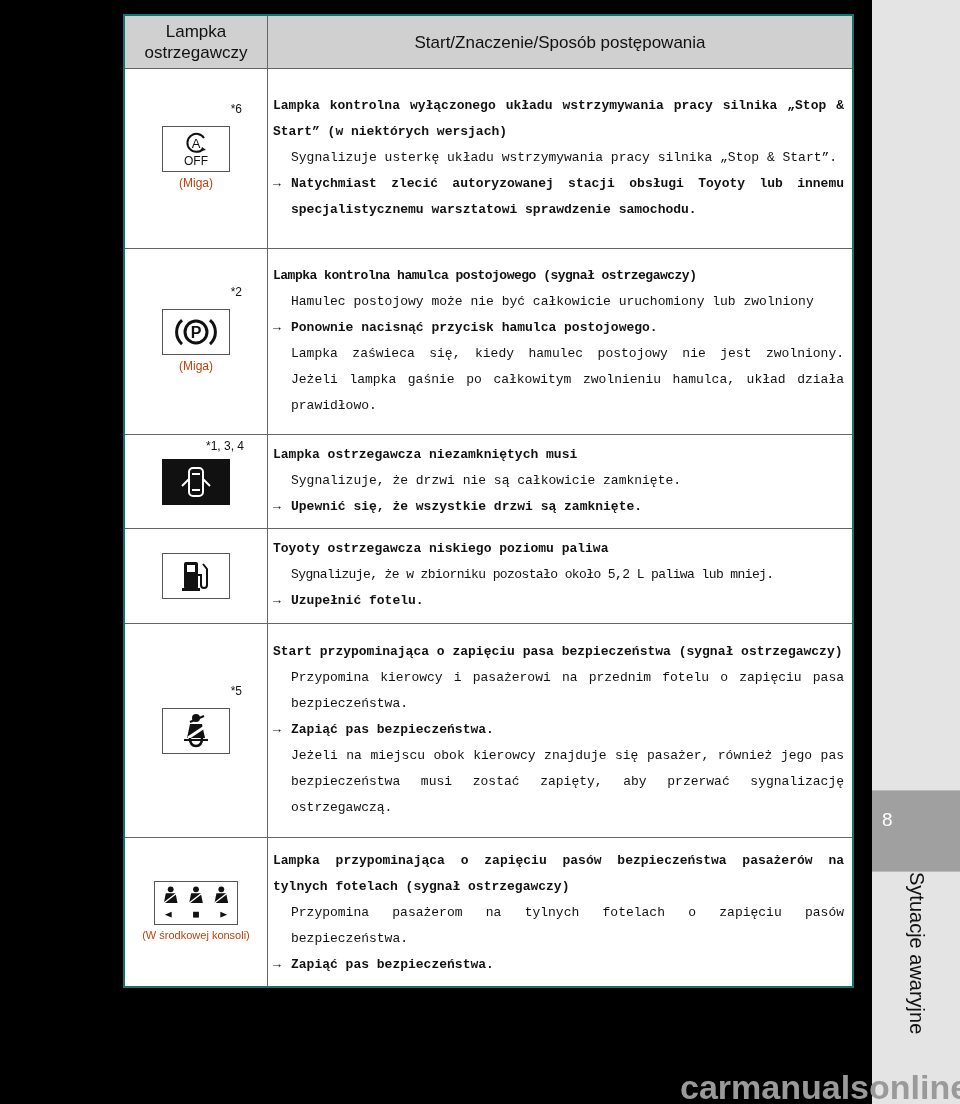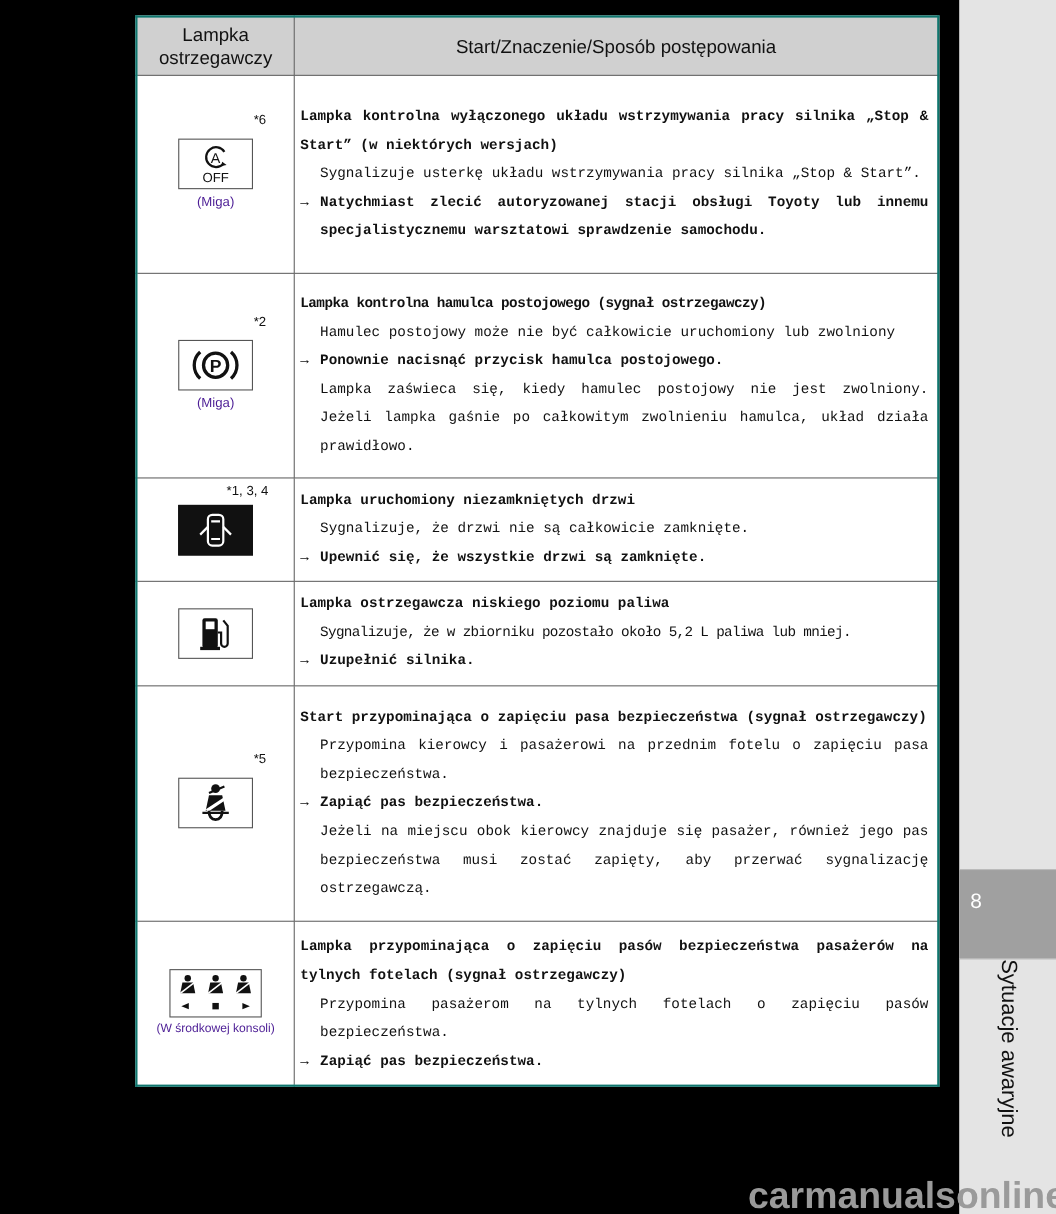--- a/index.html
+++ b/index.html
@@ -13,21 +13,21 @@
   table.main{position:absolute;left:123px;top:14px;width:731px;border-collapse:collapse;background:#fff;border:2px solid #0f766e;}
   table.main th{background:#d0d0d0;font-weight:normal;font-size:17px;line-height:21px;color:#111;border:1px solid #666;height:50px;text-align:center;}
   table.main td{border:1px solid #666;vertical-align:middle;}
   td.icon-cell{width:140px;text-align:center;position:relative;}
   td.desc-cell{padding:6px 8px 8px 5px;font-size:13px;line-height:26px;font-family:Liberation Mono, monospace;}
   .icon-wrap{position:relative;display:inline-block;}
   .footnote{position:absolute;right:-12px;top:-24px;font-size:12px;color:#111;white-space:nowrap;}
   .lamp{width:66px;height:44px;border:1px solid #555;display:flex;align-items:center;justify-content:center;flex-direction:column;margin:0 auto;background:#fff;}
   .lamp.dark{background:#111;border-color:#111;}
   .lamp.wide{width:84px;height:44px;}
-  .caption{font-size:12px;color:#4c1d95;margin-top:4px;}
+  .caption{font-size:12px;color:#c2410c;margin-top:4px;}
   .title{font-weight:bold;}
   .body{padding-left:18px;}
   .action{font-weight:bold;display:flex;}
   .action .arr{font-weight:normal;width:18px;flex:0 0 18px;}
   .justify{text-align:justify;}
 </style>
 </head>
 <body>
 
 <div class="sidebar"></div>
@@ -107,21 +107,21 @@
                 <rect x="13" y="4" width="14" height="28" rx="4" fill="none" stroke="#fff" stroke-width="2"></rect>
                 <line x1="16" y1="10" x2="24" y2="10" stroke="#fff" stroke-width="2"></line>
                 <line x1="16" y1="26" x2="24" y2="26" stroke="#fff" stroke-width="2"></line>
                 <line x1="13" y1="15" x2="6" y2="22" stroke="#fff" stroke-width="2"></line>
                 <line x1="27" y1="15" x2="34" y2="22" stroke="#fff" stroke-width="2"></line>
               </svg>
           </div>
         </div>
       </td>
       <td class="desc-cell">
-        <div class="title">Lampka uruchomiony niezamkniętych drzwi</div>
+        <div class="title">Lampka ostrzegawcza niezamkniętych musi</div>
         <div class="body">Sygnalizuje, że drzwi nie są całkowicie zamknięte.</div>
         <div class="action">
             <span class="arr">→</span>
             <span>Upewnić się, że wszystkie drzwi są zamknięte.</span>
           </div>
       </td>
     </tr>
 
     <tr style="height:95px">
       <td class="icon-cell">
@@ -130,25 +130,25 @@
             <svg width="32" height="34" viewBox="0 0 32 34">
                 <rect x="4" y="3" width="14" height="27" rx="2" fill="#111"></rect>
                 <rect x="7" y="6" width="8" height="7" fill="#fff"></rect>
                 <rect x="2" y="29" width="18" height="3" fill="#111"></rect>
                 <path d="M18 16 h3 v10 a3 3 0 0 0 6 0 V10 l-4 -5" fill="none" stroke="#111" stroke-width="2"></path>
               </svg>
           </div>
         </div>
       </td>
       <td class="desc-cell">
-        <div class="title">Lampka ostrzegawcza niskiego poziomu paliwa</div>
+        <div class="title">Toyoty ostrzegawcza niskiego poziomu paliwa</div>
         <div class="body" style="letter-spacing:-0.6px">Sygnalizuje, że w zbiorniku pozostało około 5,2 L paliwa lub mniej.</div>
         <div class="action">
             <span class="arr">→</span>
-            <span>Uzupełnić silnika.</span>
+            <span>Uzupełnić fotelu.</span>
           </div>
       </td>
     </tr>
 
     <tr style="height:214px">
       <td class="icon-cell">
         <div class="icon-wrap">
           <span class="footnote">*5</span>
           <div class="lamp">
             <svg width="36" height="38" viewBox="0 0 36 38">

